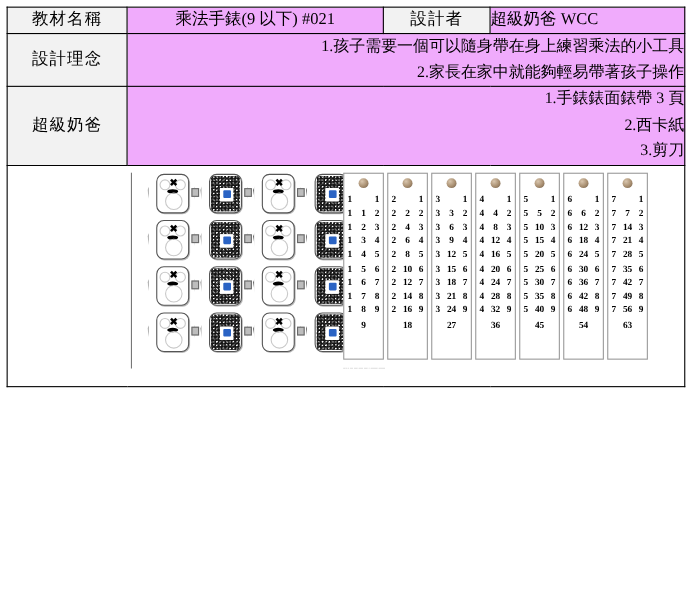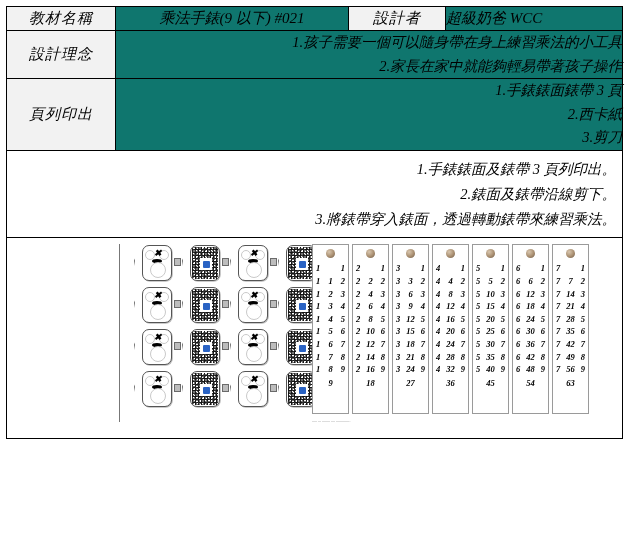--- a/index.html
+++ b/index.html
@@ -13,38 +13,37 @@
   .sheet{
     position:relative;
     width:629px;height:540px;
     box-sizing:border-box;
     padding:6px 6px 4px 6px;
   }
   table.doc{
     width:617px;
     border-collapse:collapse;
     table-layout:fixed;
-    font-style:italic;
   }
   table.doc td{
     border:1.6px solid #000;
     vertical-align:middle;
     padding:0;
   }
   .lbl{
     width:108px;
     background:#F2F2F2;
     text-align:center;
     font-size:15px;
     letter-spacing:1px;
     padding:5px 2px;
     line-height:1.45;
   }
   .val{
-    background:#0f766e;
+    background:#f0abfc;
     font-size:15px;
     padding:4px 8px;
     line-height:1.55;
   }
   .val.center{text-align:center;}
   .olist{margin:0;padding:0;list-style:none;}
   .olist li{
     display:block;
     font-size:14.5px;
     line-height:1.62;
@@ -233,40 +232,31 @@
         <td class="val" colspan="3">
           <ul class="olist">
             <li><span class="num">1.</span><span>孩子需要一個可以隨身帶在身上練習乘法的小工具</span></li>
             <li><span class="num">2.</span><span>家長在家中就能夠輕易帶著孩子操作</span></li>
           </ul>
         </td>
       </tr>
 
 
       <tr>
-        <td class="lbl">頁列印出</td>
+        <td class="lbl">超級奶爸</td>
         <td class="val" colspan="3">
           <ul class="olist">
             <li><span class="num">1.</span><span>手錶錶面錶帶 3 頁</span></li>
             <li><span class="num">2.</span><span>西卡紙</span></li>
             <li><span class="num">3.</span><span>剪刀</span></li>
           </ul>
         </td>
       </tr>
 
 
-      <tr>
-        <td class="val steps" colspan="4">
-          <ul class="olist steps">
-            <li><span class="num">1.</span><span>手錶錶面及錶帶 3 頁列印出。</span></li>
-            <li><span class="num">2.</span><span>錶面及錶帶沿線剪下。</span></li>
-            <li><span class="num">3.</span><span>將錶帶穿入錶面，透過轉動錶帶來練習乘法。</span></li>
-          </ul>
-        </td>
-      </tr>
 
 
       <tr>
         <td class="thumbcell" colspan="4">
           <div class="thumbwrap">
 
             <div class="watchsheet" id="watchsheet">
                 <div class="wrow">
                   <div class="watch">
                     <span class="strapL"></span>

